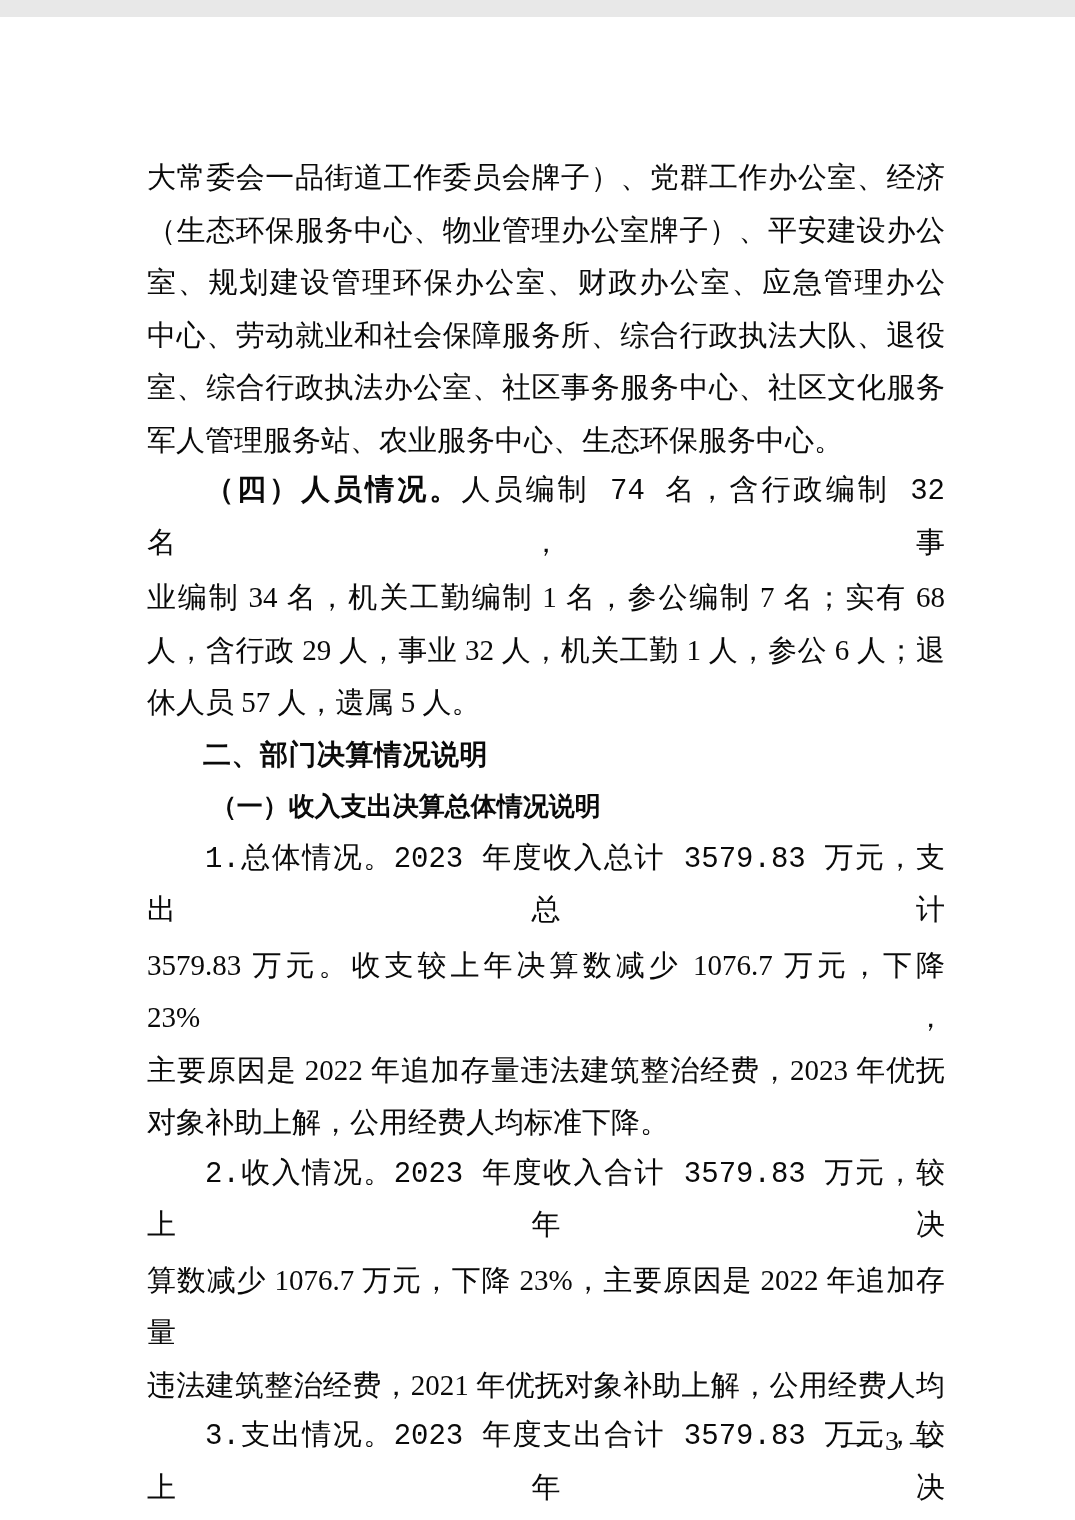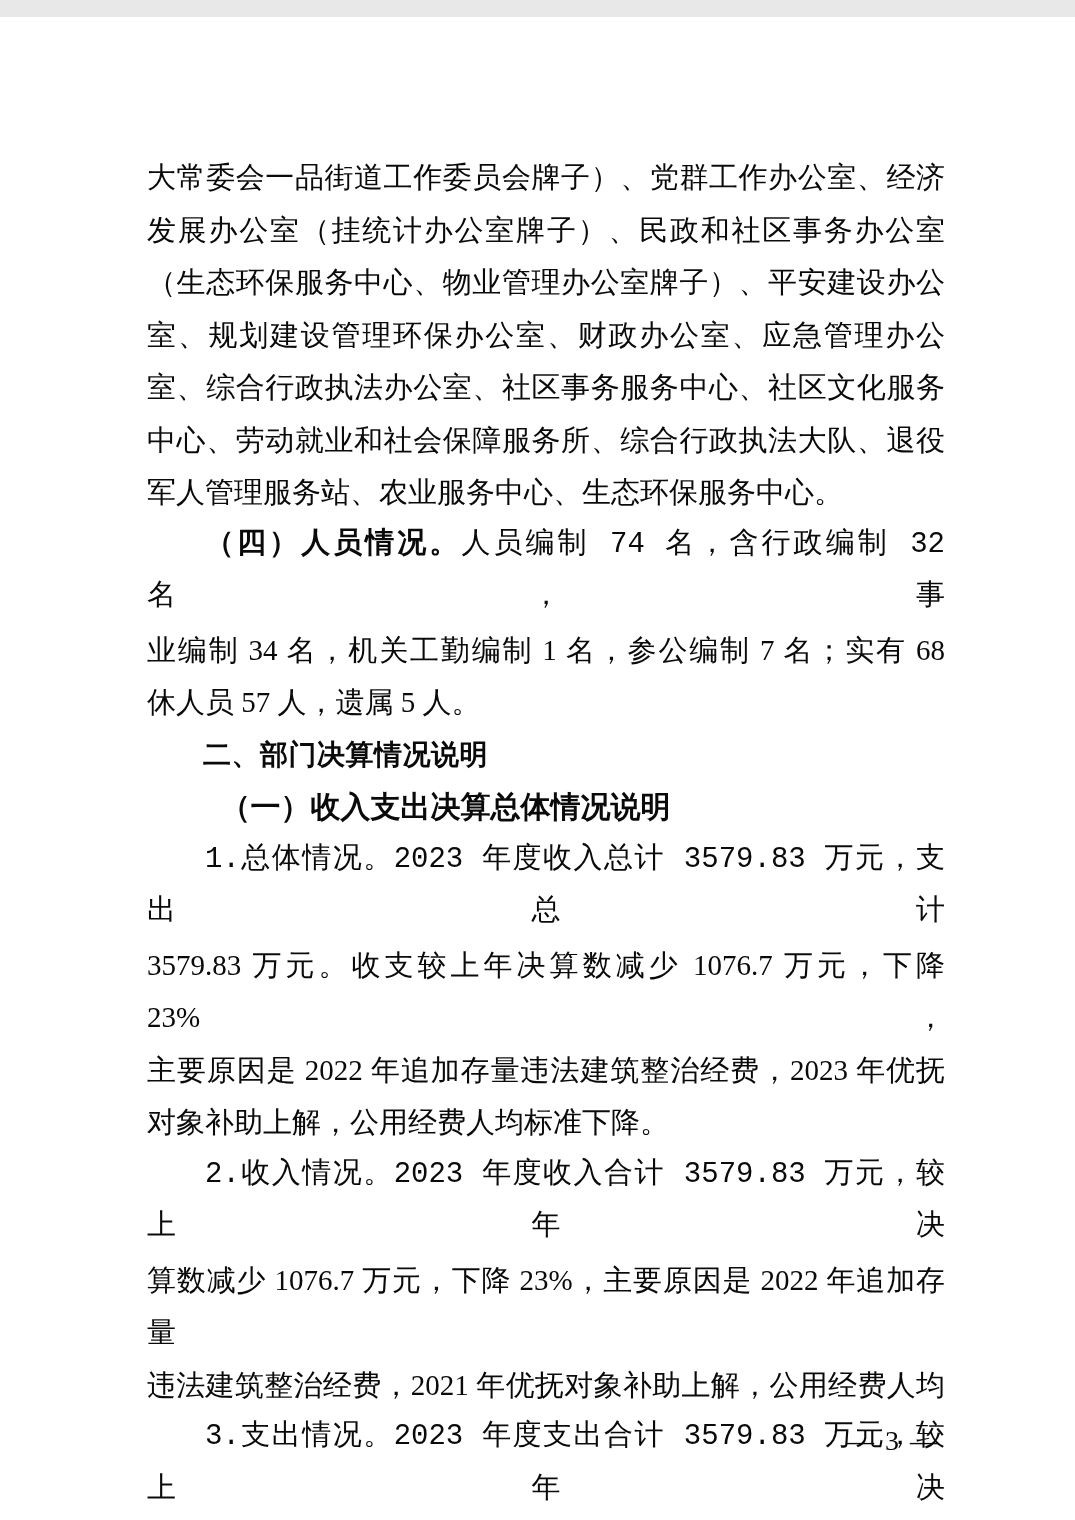--- a/index.html
+++ b/index.html
@@ -37,21 +37,21 @@
     font-family: Liberation Mono, monospace;
   }
   .line.h1 {
     font-family: Liberation Sans, sans-serif;
     font-weight: bold;
     font-size: 28px;
     letter-spacing: 0.5px;
   }
   .line.h2 {
     font-weight: bold;
-    font-size: 30px;
+    font-size: 26px;
     text-indent: 2.45em;
   }
   .bold-lead {
     font-weight: bold;
   }
   .page-number {
     position: absolute;
     top: 1404px;
     right: 135px;
     font-family: "Liberation Serif", "DejaVu Serif", serif;
@@ -60,28 +60,28 @@
     color: #0a0a0a;
     letter-spacing: 2px;
   }
 </style>
 </head>
 <body>
 
 <div class="page">
   <div class="text-block">
     <p class="line fill">大常委会一品街道工作委员会牌子）、党群工作办公室、经济</p>
-    <p class="line fill">发展办公室（挂统计办公室牌子）、民政和社区事务办公室</p>
     <p class="line fill">（生态环保服务中心、物业管理办公室牌子）、平安建设办公</p>
     <p class="line fill">室、规划建设管理环保办公室、财政办公室、应急管理办公</p>
+    <p class="line fill">中心、劳动就业和社会保障服务所、综合行政执法大队、退役</p>
     <p class="line fill">室、综合行政执法办公室、社区事务服务中心、社区文化服务</p>
-    <p class="line fill">中心、劳动就业和社会保障服务所、综合行政执法大队、退役</p>
     <p class="line end">军人管理服务站、农业服务中心、生态环保服务中心。</p>
     <p class="line fill indent"><span class="bold-lead">（四）人员情况。</span><span>人员编制 74 名，含行政编制 32 名，事</span></p>
     <p class="line fill">业编制 34 名，机关工勤编制 1 名，参公编制 7 名；实有 68</p>
+    <p class="line fill">人，含行政 29 人，事业 32 人，机关工勤 1 人，参公 6 人；退</p>
     <p class="line end">休人员 57 人，遗属 5 人。</p>
     <p class="line h1 end indent">二、部门决算情况说明</p>
     <p class="line h2 end">（一）收入支出决算总体情况说明</p>
     <p class="line fill indent">1.总体情况。2023 年度收入总计 3579.83 万元，支出总计</p>
     <p class="line fill">3579.83 万元。收支较上年决算数减少 1076.7 万元，下降 23%，</p>
     <p class="line fill">主要原因是 2022 年追加存量违法建筑整治经费，2023 年优抚</p>
     <p class="line end">对象补助上解，公用经费人均标准下降。</p>
     <p class="line fill indent">2.收入情况。2023 年度收入合计 3579.83 万元，较上年决</p>
     <p class="line fill">算数减少 1076.7 万元，下降 23%，主要原因是 2022 年追加存量</p>
     <p class="line fill">违法建筑整治经费，2021 年优抚对象补助上解，公用经费人均</p>

